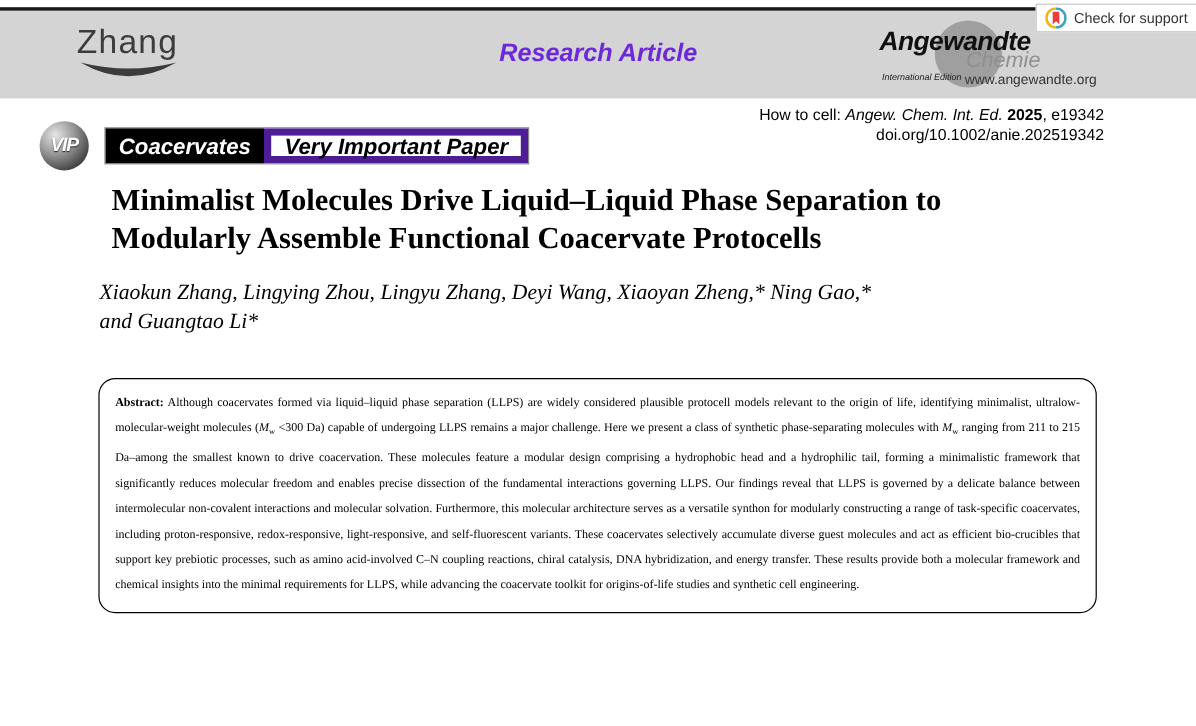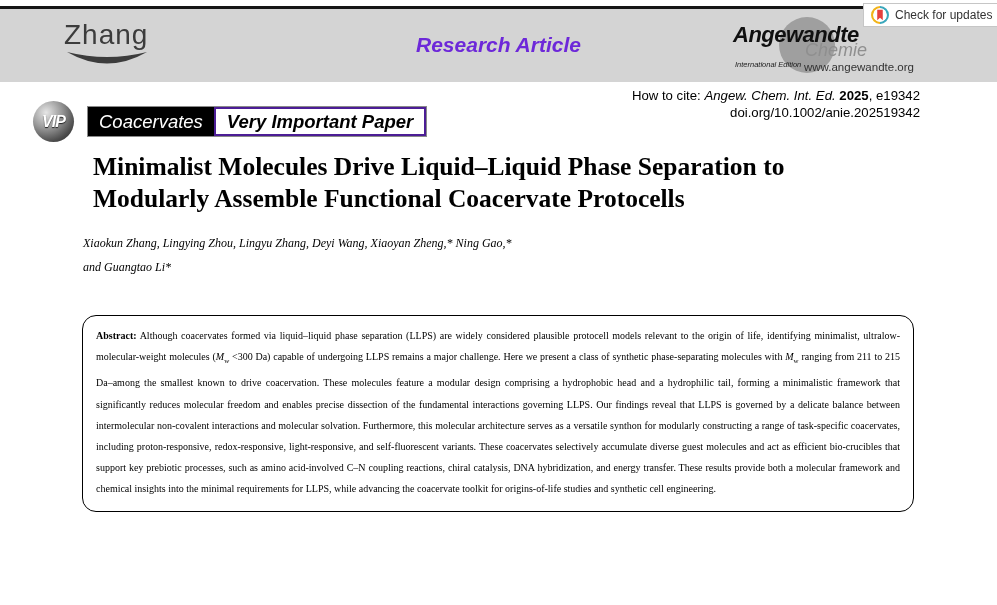--- a/index.html
+++ b/index.html
@@ -42,31 +42,31 @@
 
   
   .vip-row { position:absolute; left:33px; top:101px; display:flex; align-items:center; }
   .vip-sphere { width:41px; height:41px; border-radius:50%; flex:0 0 41px;
     background:radial-gradient(circle at 32% 28%, #e6e6e6 0%, #9a9a9a 38%, #4d4d4d 72%, #1d1d1d 100%);
     display:flex; align-items:center; justify-content:center;
     color:#fff; font-weight:bold; font-style:italic; font-size:16px; letter-spacing:-1px;
     text-shadow:0 1px 1px #222; }
   .vip-labels { display:flex; margin-left:13px; height:31px; border:1px solid #8a8a8a; }
   .vip-black { background:#000; color:#fff; display:flex; align-items:center;
-    padding:0 11px; font-weight:normal; font-style:italic; font-size:18.5px; white-space:nowrap; }
+    padding:0 11px; font-weight:bold; font-style:italic; font-size:18.5px; white-space:nowrap; }
   .vip-white { background:#fff; color:#000; display:flex; align-items:center;
-    padding:0 11px; border:2px solid #4c1d95; font-weight:bold; font-style:italic;
+    padding:0 11px; border:6px solid #4c1d95; font-weight:bold; font-style:italic;
     font-size:18.5px; white-space:nowrap; }
 
   
   .paper-title { position:absolute; left:83px; top:151px; width:880px;
     font-family:"Liberation Serif", serif; font-weight:bold; font-size:25.5px;
     line-height:32px; color:#000;margin-left:10px; }
   .authors { position:absolute; left:83px; top:232px; width:880px;
-    font-family:"Liberation Serif", serif; font-style:italic; font-size:12px;
+    font-family:"Liberation Serif", serif; font-style:italic; font-size:18px;
     line-height:23.5px; color:#000; }
 
   
   .abstract-box { position:absolute; left:82px; top:315px; width:832px;
     border:1.6px solid #000; border-radius:14px; padding:9px 13px 11px;
     font-family:"Liberation Serif", serif; font-size:10px; line-height:21.2px;
     text-align:justify; color:#000; background:#fff; }
   .abstract-text sub { font-size:70%; }
 </style>
 </head>
@@ -96,25 +96,25 @@
     </div>
   </div>
 
   <div class="check-badge">
     <svg width="18" height="18" viewBox="0 0 26 26">
       <path d="M13,1.6 A11.4,11.4 0 0 0 13,24.4" fill="none" stroke="#f2b418" stroke-width="3.2"></path>
       <path d="M13,1.6 A11.4,11.4 0 0 1 13,24.4" fill="none" stroke="#3aa7bc" stroke-width="3.2"></path>
       <circle cx="13" cy="13" r="9.6" fill="#ffffff"></circle>
       <path d="M9,5.5 h8 v15 l-4,-3.6 l-4,3.6 z" fill="#e5403d"></path>
     </svg>
-    <span class="check-badge-label">Check for updates</span>
+    <span class="check-badge-label">Check for support</span>
   </div>
 
   <div class="citation">
-    <div><span>How to cite: </span><span style="font-style: italic;">Angew. Chem. Int. Ed. </span><span style="font-weight: bold;">2025</span><span>, e19342</span></div>
+    <div><span>How to cell: </span><span style="font-style: italic;">Angew. Chem. Int. Ed. </span><span style="font-weight: bold;">2025</span><span>, e19342</span></div>
     <div class="citation-doi">doi.org/10.1002/anie.202519342</div>
   </div>
 
   <div class="vip-row">
     <div class="vip-sphere">VIP</div>
     <div class="vip-labels">
       <div class="vip-black">Coacervates</div>
       <div class="vip-white">Very Important Paper</div>
     </div>
   </div>

